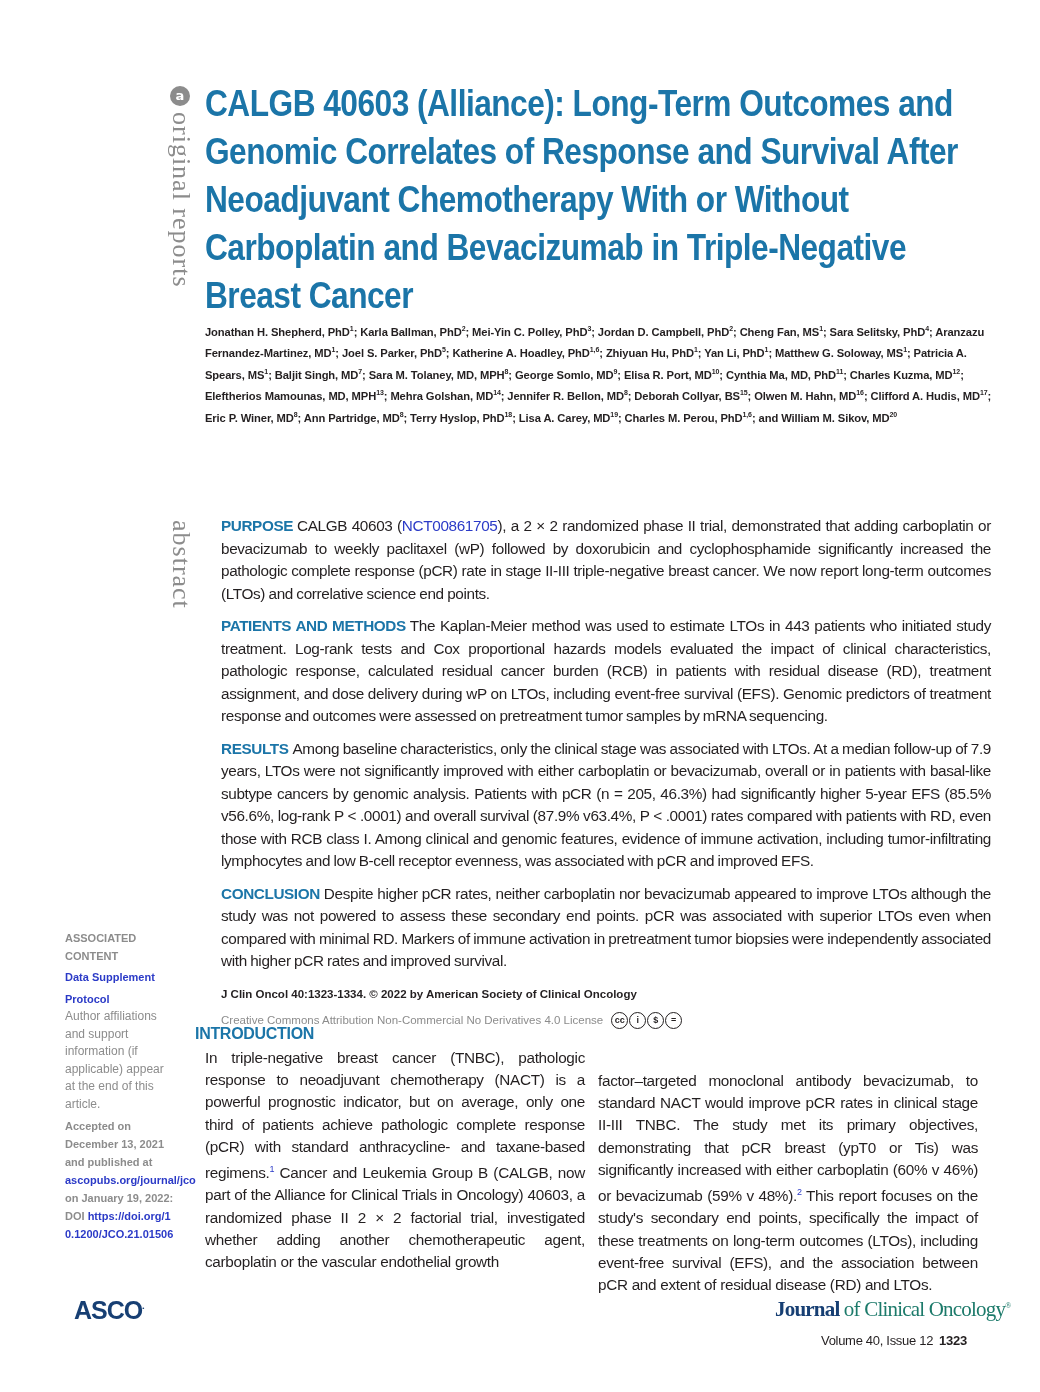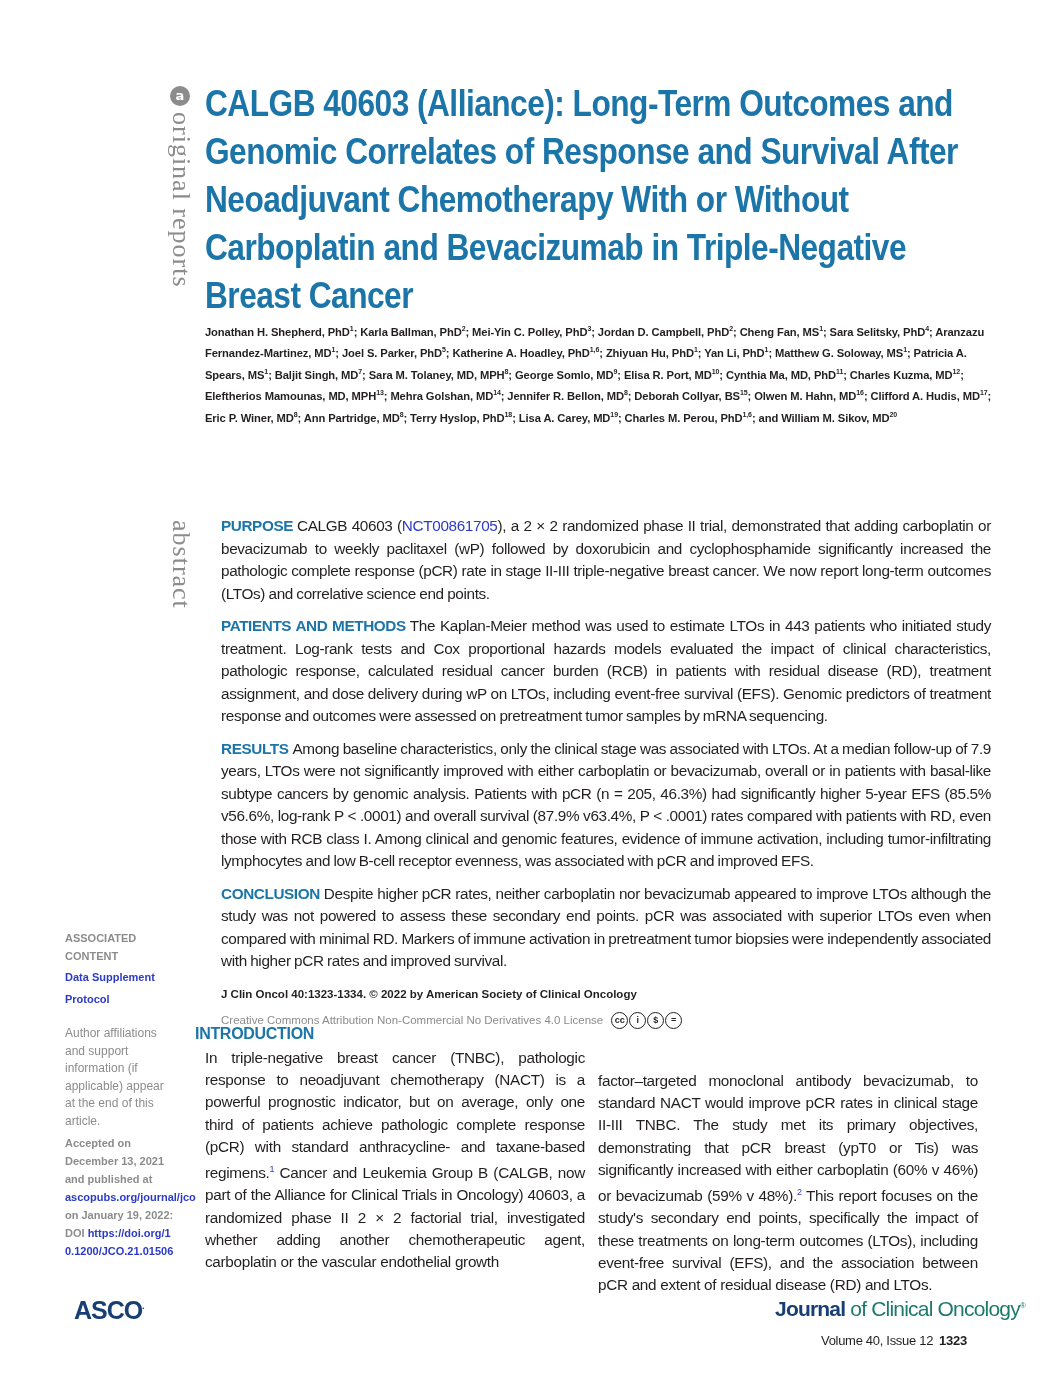--- a/index.html
+++ b/index.html
@@ -20,34 +20,34 @@
   .abstract .head { color: #1b75a8; font-weight: bold; letter-spacing: -0.4px; margin-right: 4px; }
   .abstract .link { color: #2b3ac7; }
   .citation { font-weight: bold; font-size: 11.5px; color: #231f20; margin: 0 0 4px 0 !important; letter-spacing: 0 !important; word-spacing: 0 !important; }
   .license { font-size: 11.5px; color: #8c8c8c; letter-spacing: 0 !important; word-spacing: 0 !important; display: flex; align-items: center; gap: 4px; }
   .cc-icons { display: inline-flex; gap: 1px; margin-left: 4px; align-items: center; }
   .cc-icons span { display: inline-block; width: 15px; height: 15px; border: 1.5px solid #231f20; border-radius: 50%; font-size: 9px; line-height: 15px; text-align: center; color: #231f20; font-weight: bold; }
 
   .sidebar { position: absolute; left: 65px; top: 930px; width: 110px; font-family: "Liberation Sans", sans-serif; font-size: 11.5px; line-height: 17.5px; color: #8c8c8c; }
   .sidebar .label { font-weight: bold; color: #8c8c8c; font-size: 11px; }
   .sidebar .lnk { color: #2b3ac7; font-weight: bold; font-size: 11px; margin-top: 4px; }
-  .sidebar .aff { margin-top: 17px; font-size: 12px; line-height: 17.5px; }
+  .sidebar .aff { margin-top: 0; font-size: 12px; line-height: 17.5px; }
   .sidebar .acc { margin-top: 4px; font-weight: bold; font-size: 11px; line-height: 18px; }
   .sidebar .acc .blue { color: #2b3ac7; }
 
   .intro-head { position: absolute; left: 195px; top: 1025px; color: #1b75a8; font-weight: bold; font-size: 16px; letter-spacing: -0.3px; margin: 0; }
   .col { position: absolute; width: 380px; font-family: "Liberation Sans", sans-serif; font-size: 15.3px; line-height: 22.2px; text-align: justify; color: #231f20; letter-spacing: -0.3px; }
   .col-left { left: 205px; top: 1047px; }
   .col-right { left: 598px; top: 1070px; }
   .col p { margin: 0; }
   .col sup { color: #2b3ac7; font-size: 9px; }
 
   .asco-logo { position: absolute; left: 74px; top: 1296px; font-family: "Liberation Sans", sans-serif; font-weight: bold; font-size: 25px; color: #173f73; letter-spacing: -1px; }
   .asco-logo sup { font-size: 6px; }
-  .jco-logo { position: absolute; left: 775px; top: 1297px; font-family: Liberation Sans, sans-serif; font-size: 21px; color: #1c7a6a; letter-spacing: -0.8px; }
+  .jco-logo { position: absolute; left: 775px; top: 1297px; font-family: Liberation Serif, serif; font-size: 21px; color: #1c7a6a; letter-spacing: -0.8px; }
   .jco-logo b { color: #173f73; }
   .jco-logo sup { font-size: 8px; }
   .page-footer { position: absolute; left: 821px; top: 1333px; font-size: 13px; color: #231f20; letter-spacing: -0.3px; }
   .page-footer b { margin-left: 6px; }
 </style>
 </head>
 <body>
 
 <div class="oa-icon">a</div>
 <div class="side-label side-orig">original reports</div>

